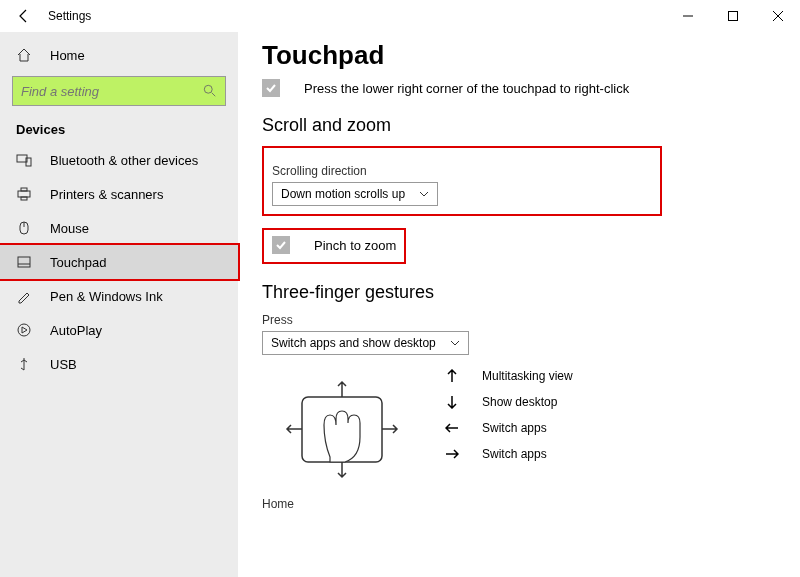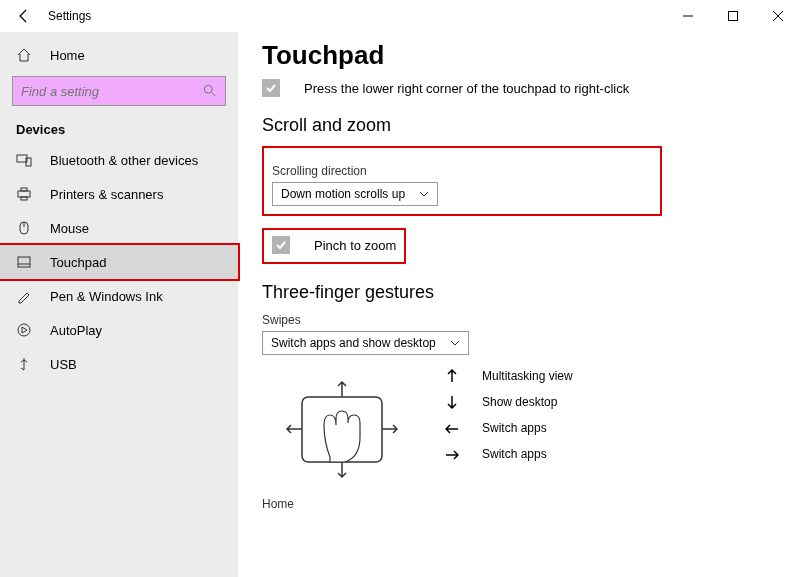--- a/index.html
+++ b/index.html
@@ -9,38 +9,38 @@
 .titlebar .back { width: 16px; height: 16px; margin-right: 16px; cursor: pointer; }
 .titlebar .title { font-size: 12px; }
 .winctrl { margin-left: auto; display: flex; }
 .winctrl div { width: 45px; height: 30px; display: flex; align-items: center; justify-content: center; cursor: pointer; }
 .body { display: flex; flex: 1; }
 .sidebar { width: 238px; background: #ececec; padding-top: 6px; display: flex; flex-direction: column; }
 .sidebar .row { display: flex; align-items: center; height: 34px; padding-left: 16px; cursor: pointer; }
 .sidebar .row .ico { width: 16px; height: 16px; margin-right: 18px; display: flex; align-items: center; justify-content: center; }
 .sidebar .row .lbl { font-size: 13px; }
 .searchwrap { padding: 4px 12px 8px 12px; }
-.search { display: flex; align-items: center; height: 30px; border: 1px solid #999; background: #f0abfc; padding: 0 8px; }
+.search { display: flex; align-items: center; height: 30px; border: 1px solid #999; background: #bef264; padding: 0 8px; }
 .search input { flex: 1; border: none; outline: none; font-size: 13px; font-style: italic; color: #666; background: transparent; }
 .cat { padding: 8px 16px 6px 16px; font-weight: 600; font-size: 13px; }
 .highlight { border: 2px solid #d00; margin: -2px; }
 .content { flex: 1; padding: 8px 24px; overflow: hidden; }
 h1 { font-size: 26px; font-weight: 600; margin-bottom: 8px; }
 h2 { font-size: 18px; font-weight: 400; margin-top: 18px; margin-bottom: 10px; }
 .chk { display: flex; align-items: center; margin-bottom: 8px; gap: 16px; }
 .chk .box { width: 18px; height: 18px; background: #b3b3b3; margin-right: 8px; display: flex; align-items: center; justify-content: center; }
 .chk .box svg { width: 12px; height: 12px; }
 .lblsmall { font-size: 12px; color: #333; margin-top: 10px; margin-bottom: 4px; }
 .dropdown { display: inline-flex; align-items: center; border: 1px solid #999; padding: 4px 8px; font-size: 12px; cursor: pointer; background: #fff; }
 .dropdown span { margin-right: 14px; }
 .redbox { border: 2px solid #d00; padding: 6px 8px 8px 8px; display: inline-block; }
 .gesturegrid { display: flex; margin-top: 12px; }
 .touchgraphic { width: 120px; height: 120px; margin-left: 20px; margin-right: 40px; }
 .legend { display: flex; flex-direction: column; gap: 12px; margin-top: 2px; }
-.legend .item { display: flex; align-items: flex-end; font-size: 12px; }
+.legend .item { display: flex; align-items: center; font-size: 12px; }
 .legend .item .arr { width: 20px; margin-right: 20px; display: flex; justify-content: center; }
 svg { display: block; }
 </style>
 </head>
 <body>
 
 <div class="app">
   <div class="titlebar">
     <div class="back">
       <svg viewBox="0 0 16 16">
@@ -183,21 +183,21 @@
           <div class="box">
               <svg viewBox="0 0 12 12">
                 <path d="M2 6 L5 9 L10 3" stroke="#fff" stroke-width="2" fill="none"></path>
               </svg>
             </div>
           <div>Pinch to zoom</div>
         </div>
       </div>
 
       <h2>Three-finger gestures</h2>
-      <div class="lblsmall">Swipes</div>
+      <div class="lblsmall">Press</div>
       <div class="dropdown">
         <span>Switch apps and show desktop</span>
         <svg width="10" height="6">
             <path d="M1 1 L5 5 L9 1" stroke="#333" fill="none"></path>
           </svg>
       </div>
 
       <div class="gesturegrid">
         <div class="touchgraphic">
           <svg viewBox="0 0 120 120">

